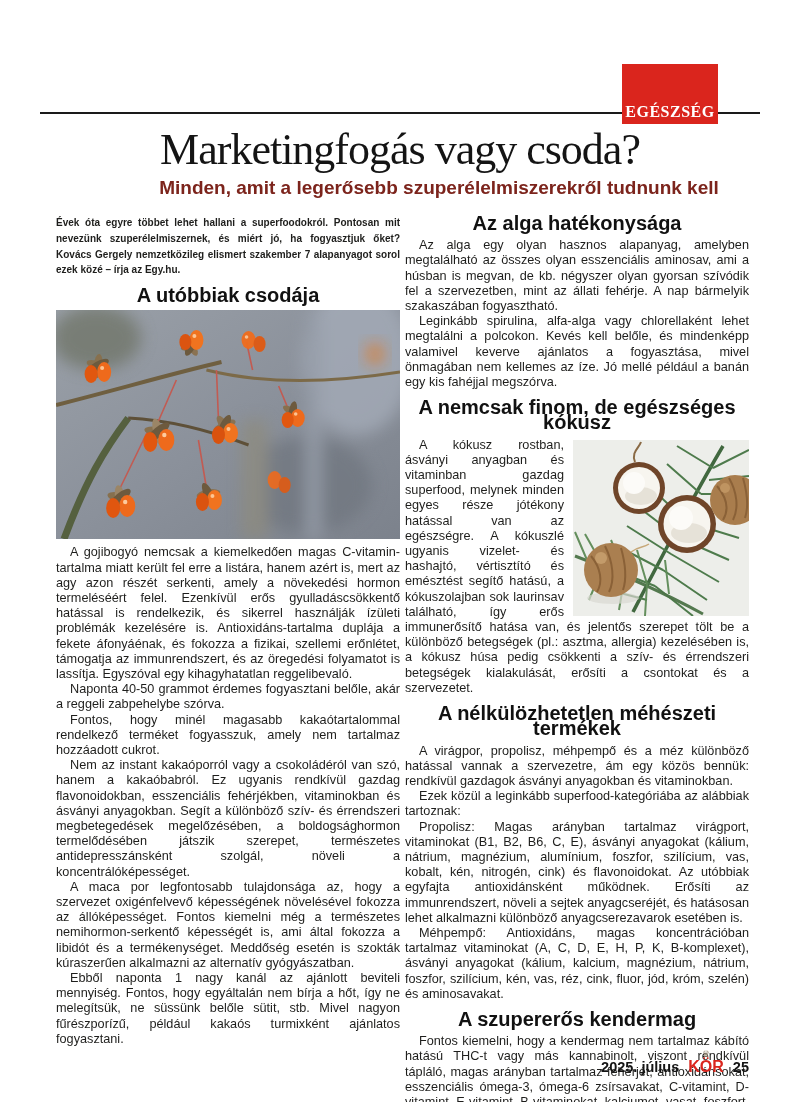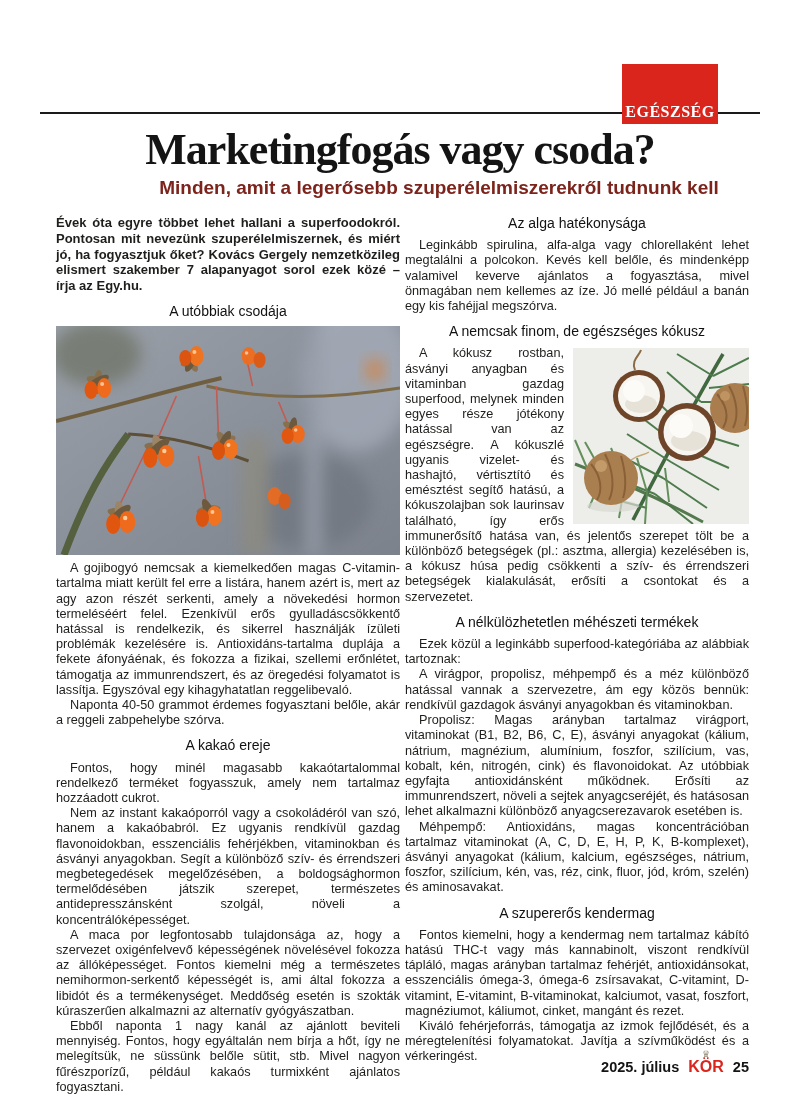--- a/index.html
+++ b/index.html
@@ -21,38 +21,38 @@
     position: absolute; top: 36px; left: 622px; width: 96px; height: 60px;
     background: #da251d; color: #ffffff;
     display: flex; align-items: flex-end; justify-content: center;
     font-family: "Liberation Serif", serif; font-weight: bold;
     font-size: 16px; letter-spacing: 0.5px; padding-bottom: 3px;
     box-sizing: border-box; z-index: 2;
   }
   .page-title {
     position: absolute; top: 96px; left: 0; width: 800px;
     text-align: center;
-    font-family: "Liberation Serif", serif; font-weight: bold;
+    font-family: "Liberation Serif", serif; font-weight: normal;
     font-size: 44px; letter-spacing: -1px; color: #141414;
     margin: 0;
   }
   .page-subtitle {
     position: absolute; top: 149px; left: 0; width: 800px;
     text-align: center; font-weight: bold; font-size: 19px;
     color: #7c241c; margin: 0; padding-left: 39px;
   }
 
   
   .col { position: absolute; top: 187px; width: 344px; font-size: 12.7px; line-height: 15.2px; text-align: justify; }
   .col-left  { left: 56px; }
   .col-right { left: 405px; }
 
-  .intro { font-weight: bold; font-size: 13px; line-height: 15.8px; margin: 0 0 6px 0; }
+  .intro { font-weight: bold; font-size: 10px; line-height: 15.8px; margin: 0 0 6px 0; }
   .sec-heading {
-    text-align: center; font-weight: normal; font-size: 14px;
+    text-align: center; font-weight: bold; font-size: 20px;
     margin: 10px 0 7px 0; color: #111; clear: both;
   }
   .col .sec-heading:first-child { margin-top: 1px; }
   .para { margin: 0; text-indent: 14px; }
 
   .photo { display: block; }
   .photo-goji { width: 344px; height: 229px; margin: 4px 0 6px 0; }
   .photo-coconut { float: right; width: 176px; height: 176px; margin: 2px 0 4px 9px; }
 
   
@@ -190,31 +190,31 @@
         </g>
         <g transform="translate(318,44)" opacity="0.7" filter="url(#soft)">
           <ellipse cx="0" cy="0" rx="9" ry="11" fill="#e8781f"></ellipse>
         </g>
       </g>
     </svg>
 
     <p class="para">A gojibogyó nemcsak a kiemelkedően magas C-vitamin-tartalma miatt került fel erre a listára, hanem azért is, mert az agy azon részét serkenti, amely a növekedési hormon termeléséért felel. Ezenkívül erős gyulladáscsökkentő hatással is rendelkezik, és sikerrel használják ízületi problémák kezelésére is. Antioxidáns-tartalma duplája a fekete áfonyáénak, és fokozza a fizikai, szellemi erőnlétet, támogatja az immunrendszert, és az öregedési folyamatot is lassítja. Egyszóval egy kihagyhatatlan reggelibevaló.</p>
     <p class="para">Naponta 40-50 grammot érdemes fogyasztani belőle, akár a reggeli zabpehelybe szórva.</p>
 
-    <h3 class="sec-heading">A kakaó ereje</h3>
     <p class="para">Fontos, hogy minél magasabb kakaótartalommal rendelkező terméket fogyasszuk, amely nem tartalmaz hozzáadott cukrot.</p>
     <p class="para">Nem az instant kakaóporról vagy a csokoládéról van szó, hanem a kakaóbabról. Ez ugyanis rendkívül gazdag flavonoidokban, esszenciális fehérjékben, vitaminokban és ásványi anyagokban. Segít a különböző szív- és érrendszeri megbetegedések megelőzésében, a boldogsághormon termelődésében játszik szerepet, természetes antidepresszánsként szolgál, növeli a koncentrálóképességet.</p>
 
     <p class="para">A maca por legfontosabb tulajdonsága az, hogy a szervezet oxigénfelvevő képességének növelésével fokozza az állóképességet. Fontos kiemelni még a természetes nemihormon-serkentő képességét is, ami által fokozza a libidót és a termékenységet. Meddőség esetén is szokták kúraszerűen alkalmazni az alternatív gyógyászatban.</p>
     <p class="para">Ebből naponta 1 nagy kanál az ajánlott beviteli mennyiség. Fontos, hogy egyáltalán nem bírja a hőt, így ne melegítsük, ne süssünk belőle sütit, stb. Mivel nagyon fűrészporízű, például kakaós turmixként ajánlatos fogyasztani.</p>
   </div>
 
   <div class="col col-right">
 
     <h3 class="sec-heading">Az alga hatékonysága</h3>
+    <p class="para">Az alga egy olyan hasznos alapanyag, amelyben megtalálható az összes olyan esszenciális aminosav, ami a húsban is megvan, de kb. négyszer olyan gyorsan szívódik fel a szervezetben, mint az állati fehérje. A nap bármelyik szakaszában fogyasztható.</p>
     <p class="para">Leginkább spirulina, alfa-alga vagy chlorellaként lehet megtalálni a polcokon. Kevés kell belőle, és mindenképp valamivel keverve ajánlatos a fogyasztása, mivel önmagában nem kellemes az íze. Jó mellé például a banán egy kis fahéjjal megszórva.</p>
 
     <h3 class="sec-heading">A nemcsak finom, de egészséges kókusz</h3>
 
     <svg class="photo photo-coconut" viewBox="0 0 176 176" aria-hidden="true">
       <rect width="176" height="176" fill="#edeeea"></rect>
       <g stroke="#4e7b4c" stroke-width="2">
         <path d="M150,6 C118,60 88,118 60,172" fill="none" stroke-width="3.5" stroke="#41683f"></path>
         <path d="M140,28 L176,10 M136,40 L176,36 M128,54 L174,54 M122,66 L172,76 M114,82 L166,98 M106,98 L156,120 M98,114 L146,142 M90,130 L134,160 M82,146 L120,176 M140,28 L104,6 M128,54 L94,24 M114,82 L76,46 M106,98 L64,66 M98,114 L54,86 M90,130 L44,106 M82,146 L36,128 M74,160 L28,148" fill="none"></path>
       </g>
@@ -245,24 +245,24 @@
         <circle r="27" fill="#aa7f50"></circle>
         <path d="M-20,-14 C-10,-2 -8,12 -14,22 M-6,-24 C2,-8 4,10 -2,22 M10,-22 C14,-8 16,8 12,20" stroke="#8a6137" stroke-width="2" fill="none"></path>
         <circle cx="-10" cy="-12" r="6" fill="#c9a271" opacity="0.8"></circle>
         <path d="M20,-18 C28,-24 32,-22 38,-26" stroke="#c7a878" stroke-width="1.5" fill="none"></path>
       </g>
     </svg>
 
     <p class="para">A kókusz rostban, ásványi anyagban és vitaminban gazdag superfood, melynek minden egyes része jótékony hatással van az egészségre. A kókuszlé ugyanis vizelet- és hashajtó, vértisztító és emésztést segítő hatású, a kókuszolajban sok laurinsav található, így erős immunerősítő hatása van, és jelentős szerepet tölt be a különböző betegségek (pl.: asztma, allergia) kezelésében is, a kókusz húsa pedig csökkenti a szív- és érrendszeri betegségek kialakulását, erősíti a csontokat és a szervezetet.</p>
 
     <h3 class="sec-heading">A nélkülözhetetlen méhészeti termékek</h3>
+    <p class="para">A virágpor, propolisz, méhpempő és a méz különböző hatással vannak a szervezetre, ám egy közös bennük: rendkívül gazdagok ásványi anyagokban és vitaminokban.</p>
     <p class="para">Ezek közül a leginkább superfood-kategóriába az alábbiak tartoznak:</p>
-    <p class="para">A virágpor, propolisz, méhpempő és a méz különböző hatással vannak a szervezetre, ám egy közös bennük: rendkívül gazdagok ásványi anyagokban és vitaminokban.</p>
     <p class="para">Propolisz: Magas arányban tartalmaz virágport, vitaminokat (B1, B2, B6, C, E), ásványi anyagokat (kálium, nátrium, magnézium, alumínium, foszfor, szilícium, vas, kobalt, kén, nitrogén, cink) és flavonoidokat. Az utóbbiak egyfajta antioxidánsként működnek. Erősíti az immunrendszert, növeli a sejtek anyagcseréjét, és hatásosan lehet alkalmazni különböző anyagcserezavarok esetében is.</p>
-    <p class="para">Méhpempő: Antioxidáns, magas koncentrációban tartalmaz vitaminokat (A, C, D, E, H, P, K, B-komplexet), ásványi anyagokat (kálium, kalcium, egészséges, nátrium, foszfor, szilícium, kén, vas, réz, cink, fluor, jód, króm, szelén) és aminosavakat.</p>
+    <p class="para">Méhpempő: Antioxidáns, magas koncentrációban tartalmaz vitaminokat (A, C, D, E, H, P, K, B-komplexet), ásványi anyagokat (kálium, kalcium, magnézium, nátrium, foszfor, szilícium, kén, vas, réz, cink, fluor, jód, króm, szelén) és aminosavakat.</p>
 
     <h3 class="sec-heading">A szupererős kendermag</h3>
     <p class="para">Fontos kiemelni, hogy a kendermag nem tartalmaz kábító hatású THC-t vagy más kannabinolt, viszont rendkívül tápláló, magas arányban tartalmaz fehérjét, antioxidánsokat, esszenciális ómega-3, ómega-6 zsírsavakat, C-vitamint, D-vitamint, E-vitamint, B-vitaminokat, kalciumot, vasat, foszfort, magnéziumot, káliumot, cinket, mangánt és rezet.</p>
     <p class="para">Kiváló fehérjeforrás, támogatja az izmok fejlődését, és a méregtelenítési folyamatokat. Javítja a szívműködést és a vérkeringést.</p>
 
   </div>
 
   <div class="footer">
     <span>2025. július</span>
     <span class="logo">

